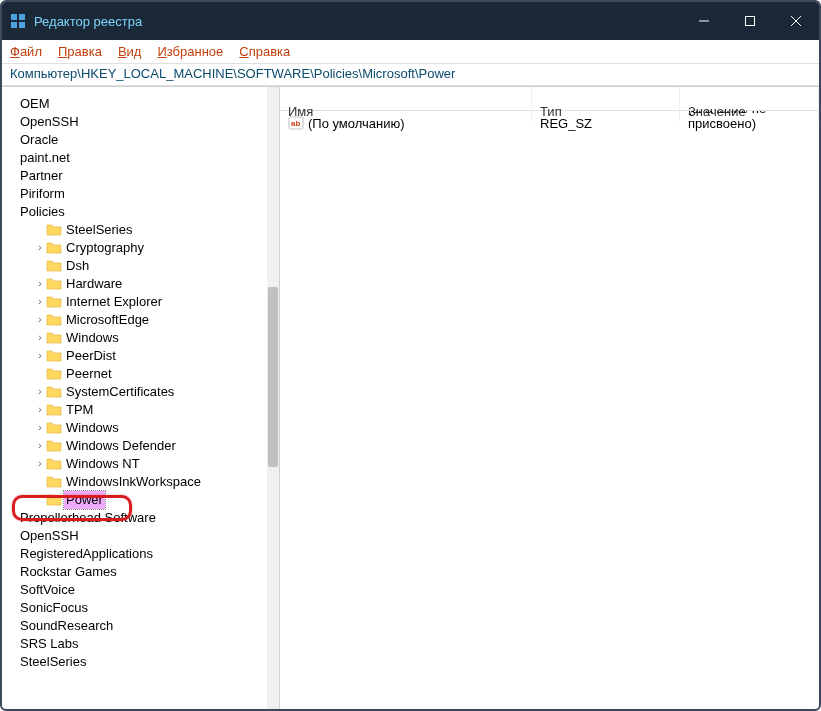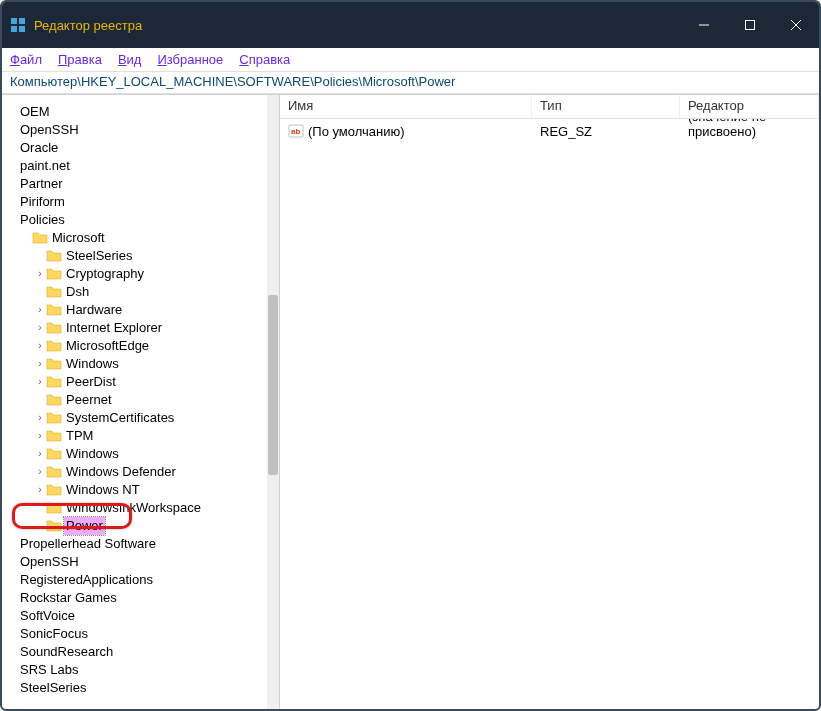--- a/index.html
+++ b/index.html
@@ -1,42 +1,42 @@
 <!DOCTYPE html>
 <html><head>
   <meta charset="utf-8">
   <style>
     * { margin: 0; padding: 0; box-sizing: border-box; font-family: 'Segoe UI', Tahoma, sans-serif; }
     html, body { width: 821px; height: 711px; overflow: hidden; background: #fff; }
     .window { width: 821px; height: 711px; border: 2px solid #3a4a5a; display: flex; flex-direction: column; background: #fff; border-radius: 6px; overflow: hidden; }
-    .titlebar { height: 46px; background: #1b2838; color: #eab308; display: flex; align-items: center; padding-left: 8px; font-size: 13px; }
+    .titlebar { height: 38px; background: #1b2838; color: #7dd3fc; display: flex; align-items: center; padding-left: 8px; font-size: 13px; }
     .titlebar .app-icon { width: 16px; height: 16px; margin-right: 8px; display: inline-flex; }
     .titlebar .title-text { flex: 1; }
     .win-btn { width: 46px; height: 38px; display: flex; align-items: center; justify-content: center; cursor: pointer; }
-    .menubar { height: 24px; display: flex; align-items: center; padding: 0 8px; gap: 16px; font-size: 13px; color: #6d28d9; border-bottom: 1px solid #e0e0e0; }
+    .menubar { height: 24px; display: flex; align-items: center; padding: 0 8px; gap: 16px; font-size: 13px; color: #c2410c; border-bottom: 1px solid #e0e0e0; }
     .menubar span { cursor: default; }
     .addressbar { height: 22px; padding: 2px 8px; font-size: 13px; color: #0c4a6e; border-bottom: 1px solid #e0e0e0; white-space: nowrap; overflow: hidden; }
     .content { flex: 1; display: flex; overflow: hidden; border-top: 1px solid #d0d0d0; }
     .tree-pane { width: 278px; border-right: 1px solid #d0d0d0; overflow: hidden; position: relative; }
     .tree-scroll { height: 100%; overflow-y: hidden; position: relative; }
     .tree { padding: 8px 0; font-size: 13px; line-height: 18px; }
     .tree-item { display: flex; align-items: center; height: 18px; white-space: nowrap; padding-left: 4px; cursor: default; }
     .tree-item .expand { width: 12px; text-align: center; color: #666; font-size: 10px; display: inline-block; }
     .tree-item .folder-icon { width: 16px; height: 14px; margin: 0 2px 0 0; display: inline-flex; align-items: center; }
     .tree-item .label { padding: 0 2px; }
     .tree-item.selected .label { background: #f0abfc; outline: 1px dotted #888; }
     .indent-0 { padding-left: 4px; }
     .indent-1 { padding-left: 18px; }
     .indent-2 { padding-left: 32px; }
     .highlight-box { position: absolute; border: 3px solid #d91c1c; border-radius: 10px; left: 10px; top: 408px; width: 120px; height: 26px; pointer-events: none; box-shadow: 0 0 2px rgba(217,28,28,0.5); }
     .scrollbar-v { position: absolute; right: 0; top: 0; bottom: 0; width: 12px; background: #f0f0f0; }
     .scrollbar-thumb { position: absolute; left: 1px; right: 1px; top: 200px; height: 180px; background: #c0c0c0; border-radius: 2px; }
     .list-pane { flex: 1; display: flex; flex-direction: column; overflow: hidden; }
     .list-header { display: flex; height: 24px; border-bottom: 1px solid #e0e0e0; font-size: 13px; color: #333; background: #fff; }
-    .list-header .col { padding: 3px 8px; border-right: 1px solid #f0f0f0; }
+    .list-header .col { padding: 17px 8px; border-right: 1px solid #f0f0f0; }
     .col-name { width: 252px; }
     .col-type { width: 148px; }
     .col-value { flex: 1; }
     .list-body { flex: 1; overflow: hidden; }
     .list-row { display: flex; height: 20px; align-items: flex-end; font-size: 13px; }
     .list-row .cell { padding: 0 8px; display: flex; align-items: center; gap: 4px; }
     .value-icon { width: 16px; height: 16px; display: inline-flex; }
     .underline-char { text-decoration: underline; }
   </style>
 </head>
@@ -106,29 +106,20 @@
               <span class="label">Partner</span>
             </div>
             <div class="tree-item indent-0">
               <span class="expand"></span>
               <span class="label">Piriform</span>
             </div>
             <div class="tree-item indent-0">
               <span class="expand"></span>
               <span class="label">Policies</span>
             </div>
-            <div class="tree-item indent-1">
-              <span class="expand"></span>
-              <span class="folder-icon">
-                <svg width="16" height="14" viewBox="0 0 16 14">
-                  <path d="M1 2 L6 2 L7 4 L15 4 L15 12 L1 12 Z" fill="#ffd862" stroke="#d4a017" stroke-width="0.5"></path>
-                </svg>
-              </span>
-              <span class="label">Microsoft</span>
-            </div>
             <div class="tree-item indent-2">
               <span class="expand"></span>
               <span class="folder-icon">
                 <svg width="16" height="14" viewBox="0 0 16 14">
                   <path d="M1 2 L6 2 L7 4 L15 4 L15 12 L1 12 Z" fill="#ffd862" stroke="#d4a017" stroke-width="0.5"></path>
                 </svg>
               </span>
               <span class="label">SteelSeries</span>
             </div>
             <div class="tree-item indent-2">
@@ -307,21 +298,21 @@
       <div class="scrollbar-v">
         <div class="scrollbar-thumb"></div>
       </div>
       <div class="highlight-box"></div>
     </div>
 
     <div class="list-pane">
       <div class="list-header">
         <div class="col col-name">Имя</div>
         <div class="col col-type">Тип</div>
-        <div class="col col-value">Редактор</div>
+        <div class="col col-value">Значение</div>
       </div>
       <div class="list-body" id="list-body">
           <div class="list-row">
             <div class="cell col-name">
               <span class="value-icon">
                 <svg width="16" height="16" viewBox="0 0 16 16">
                   <rect x="1" y="2" width="14" height="12" rx="1" fill="#fff" stroke="#c0c0c0"></rect>
                   <text x="3" y="11" font-size="8" fill="#d04020" font-weight="bold">ab</text>
                 </svg>
               </span>

